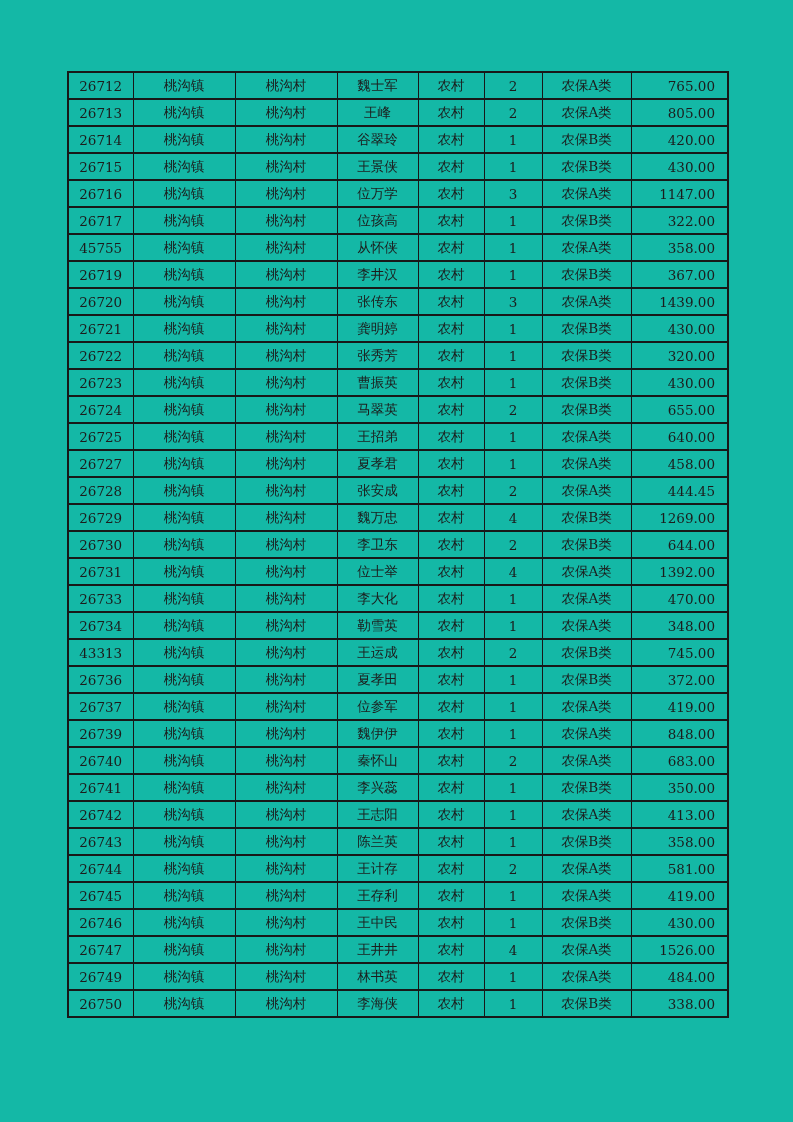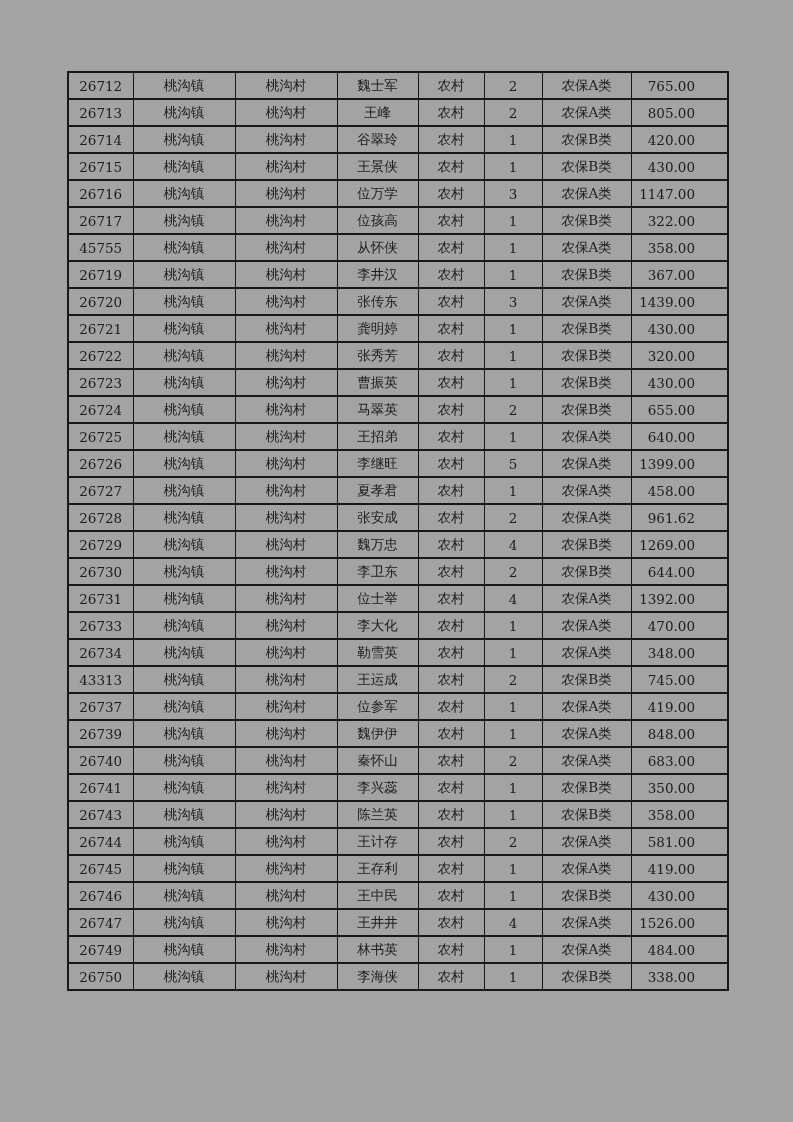--- a/index.html
+++ b/index.html
@@ -4,21 +4,21 @@
 <style>
   html, body {
     margin: 0;
     padding: 0;
     background: #ffffff;
   }
   .page {
     position: relative;
     width: 793px;
     height: 1122px;
-    background: #a3a3a3;
+    background: #14b8a6;
     overflow: hidden;
     font-family: "DejaVu Serif", "Liberation Serif", serif;
   }
   table.roster {
     position: absolute;
     left: 67px;
     top: 71px;
     width: 660px;
     table-layout: fixed;
     border-collapse: collapse;
@@ -33,21 +33,21 @@
     height: 25px;
     padding: 0;
     text-align: center;
     vertical-align: middle;
     white-space: nowrap;
     overflow: hidden;
     font-family: "DejaVu Serif", "Liberation Serif", serif;
   }
   table.roster td.amt {
     text-align: right;
-    padding-right: 32px;
+    padding-right: 12px;
   }
   col.c-seq      { width: 65px;  }
   col.c-town     { width: 102px; }
   col.c-village  { width: 102px; }
   col.c-name     { width: 81px;  }
   col.c-type     { width: 66px;  }
   col.c-count    { width: 58px;  }
   col.c-category { width: 89px;  }
   col.c-amount   { width: 97px;  }
 </style>
@@ -201,48 +201,38 @@
           <td>26725</td>
           <td>桃沟镇</td>
           <td>桃沟村</td>
           <td>王招弟</td>
           <td>农村</td>
           <td>1</td>
           <td>农保A类</td>
           <td class="amt">640.00</td>
         </tr>
         <tr>
-          <td>26726</td>
-          <td>桃沟镇</td>
-          <td>桃沟村</td>
-          <td>李继旺</td>
-          <td>农村</td>
-          <td>5</td>
-          <td>农保A类</td>
-          <td class="amt">1399.00</td>
-        </tr>
-        <tr>
           <td>26727</td>
           <td>桃沟镇</td>
           <td>桃沟村</td>
           <td>夏孝君</td>
           <td>农村</td>
           <td>1</td>
           <td>农保A类</td>
           <td class="amt">458.00</td>
         </tr>
         <tr>
           <td>26728</td>
           <td>桃沟镇</td>
           <td>桃沟村</td>
           <td>张安成</td>
           <td>农村</td>
           <td>2</td>
           <td>农保A类</td>
-          <td class="amt">961.62</td>
+          <td class="amt">444.45</td>
         </tr>
         <tr>
           <td>26729</td>
           <td>桃沟镇</td>
           <td>桃沟村</td>
           <td>魏万忠</td>
           <td>农村</td>
           <td>4</td>
           <td>农保B类</td>
           <td class="amt">1269.00</td>
@@ -291,20 +281,30 @@
           <td>43313</td>
           <td>桃沟镇</td>
           <td>桃沟村</td>
           <td>王运成</td>
           <td>农村</td>
           <td>2</td>
           <td>农保B类</td>
           <td class="amt">745.00</td>
         </tr>
         <tr>
+          <td>26736</td>
+          <td>桃沟镇</td>
+          <td>桃沟村</td>
+          <td>夏孝田</td>
+          <td>农村</td>
+          <td>1</td>
+          <td>农保B类</td>
+          <td class="amt">372.00</td>
+        </tr>
+        <tr>
           <td>26737</td>
           <td>桃沟镇</td>
           <td>桃沟村</td>
           <td>位参军</td>
           <td>农村</td>
           <td>1</td>
           <td>农保A类</td>
           <td class="amt">419.00</td>
         </tr>
         <tr>
@@ -329,20 +329,30 @@
         </tr>
         <tr>
           <td>26741</td>
           <td>桃沟镇</td>
           <td>桃沟村</td>
           <td>李兴蕊</td>
           <td>农村</td>
           <td>1</td>
           <td>农保B类</td>
           <td class="amt">350.00</td>
+        </tr>
+        <tr>
+          <td>26742</td>
+          <td>桃沟镇</td>
+          <td>桃沟村</td>
+          <td>王志阳</td>
+          <td>农村</td>
+          <td>1</td>
+          <td>农保A类</td>
+          <td class="amt">413.00</td>
         </tr>
         <tr>
           <td>26743</td>
           <td>桃沟镇</td>
           <td>桃沟村</td>
           <td>陈兰英</td>
           <td>农村</td>
           <td>1</td>
           <td>农保B类</td>
           <td class="amt">358.00</td>

